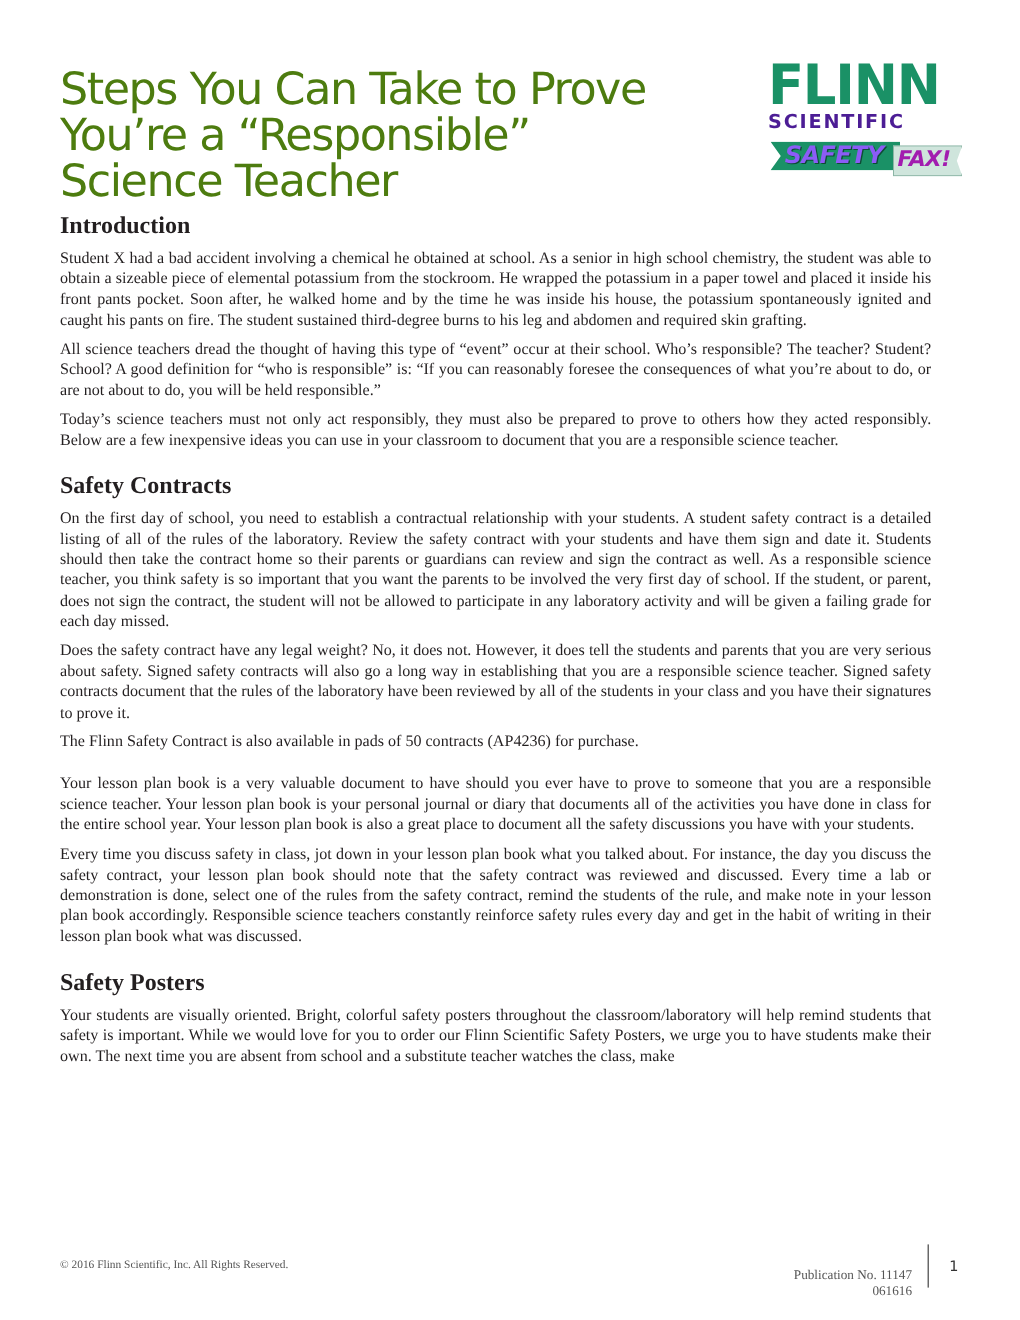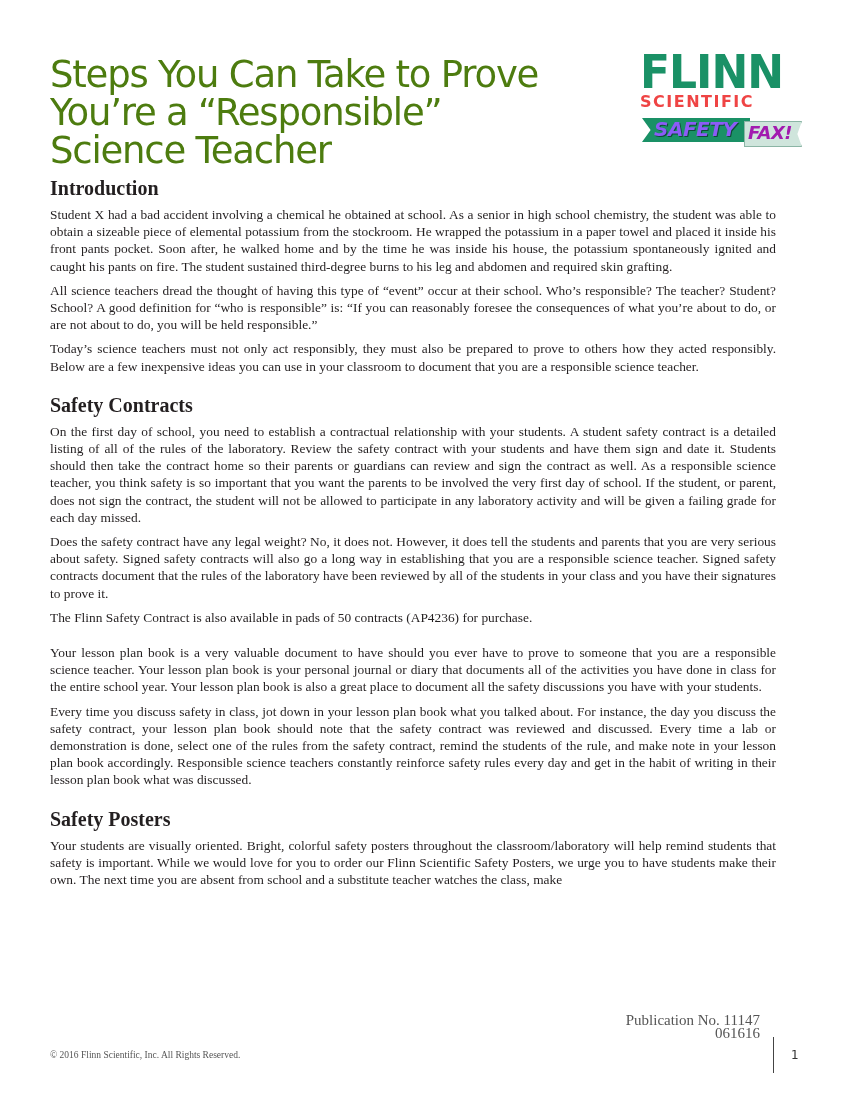--- a/index.html
+++ b/index.html
@@ -11,21 +11,21 @@
   }
   .title span { display: block; }
   .logo { position: absolute; left: 636px; top: 50px; width: 170px; height: 100px; }
   .logo-flinn {
     position: absolute; left: 4px; top: 0; font-family: "DejaVu Sans", sans-serif;
     font-weight: bold; font-size: 44px; line-height: 44px; color: #1a9166; letter-spacing: -1px;
     transform: scaleY(1.05);
   }
   .logo-sci {
     position: absolute; left: 4px; top: 42px; font-family: "DejaVu Sans", sans-serif;
-    font-weight: bold; font-size: 16px; letter-spacing: 1.5px; color: #ef4444;
+    font-weight: bold; font-size: 16px; letter-spacing: 1.5px; color: #4c1d95;
   }
   .logo-banner { position: absolute; left: 0; top: 62px; width: 170px; height: 36px; }
   .logo-banner .ribbon {
     position: absolute; left: 6px; top: 6px; width: 108px; height: 24px; background: #1a9166;
     clip-path: polygon(0 0, 100% 0, 100% 100%, 0 100%, 8% 50%);
   }
   .logo-banner .safety {
     position: absolute; left: 18px; top: 5px; font-family: "DejaVu Sans", sans-serif; font-weight: bold;
     font-style: italic; font-size: 20px; color: #8b5cf6; letter-spacing: -0.5px;
     text-shadow: 1px 1px 0 #0d4d36;
@@ -42,22 +42,22 @@
   .content { position: absolute; left: 50px; top: 176px; width: 726px;
     font-family: "Liberation Serif", serif; font-size: 13.4px; line-height: 17.2px; color: #231f20; }
   .content h2 {
     font-family: "Liberation Serif", serif; font-weight: bold; font-size: 20px; line-height: 24px;
     margin: 0 0 6px 0; color: #231f20;
   }
   .content p { margin: 0 0 7px 0; text-align: justify; }
   .section { margin-bottom: 18px; }
   .footer-left { position: absolute; left: 50px; top: 1050px;
     font-family: "Liberation Serif", serif; font-size: 9.5px; color: #555; }
-  .footer-right { position: absolute; right: 90px; top: 1014px; text-align: right;
-    font-family: "Liberation Serif", serif; font-size: 15px; color: #555; line-height: 13px; }
+  .footer-right { position: absolute; right: 90px; top: 1057px; text-align: right;
+    font-family: "Liberation Serif", serif; font-size: 11px; color: #555; line-height: 13px; }
   .footer-divider { position: absolute; left: 773px; top: 1037px; width: 1px; height: 36px; background: #444; }
   .page-num { position: absolute; left: 791px; top: 1048px; font-family: "DejaVu Sans", sans-serif;
     font-size: 12px; color: #333; }
 </style>
 </head>
 <body>
 
 <h1 class="title">
   <span>Steps You Can Take to Prove</span>
   <span>You’re a “Responsible”</span>

